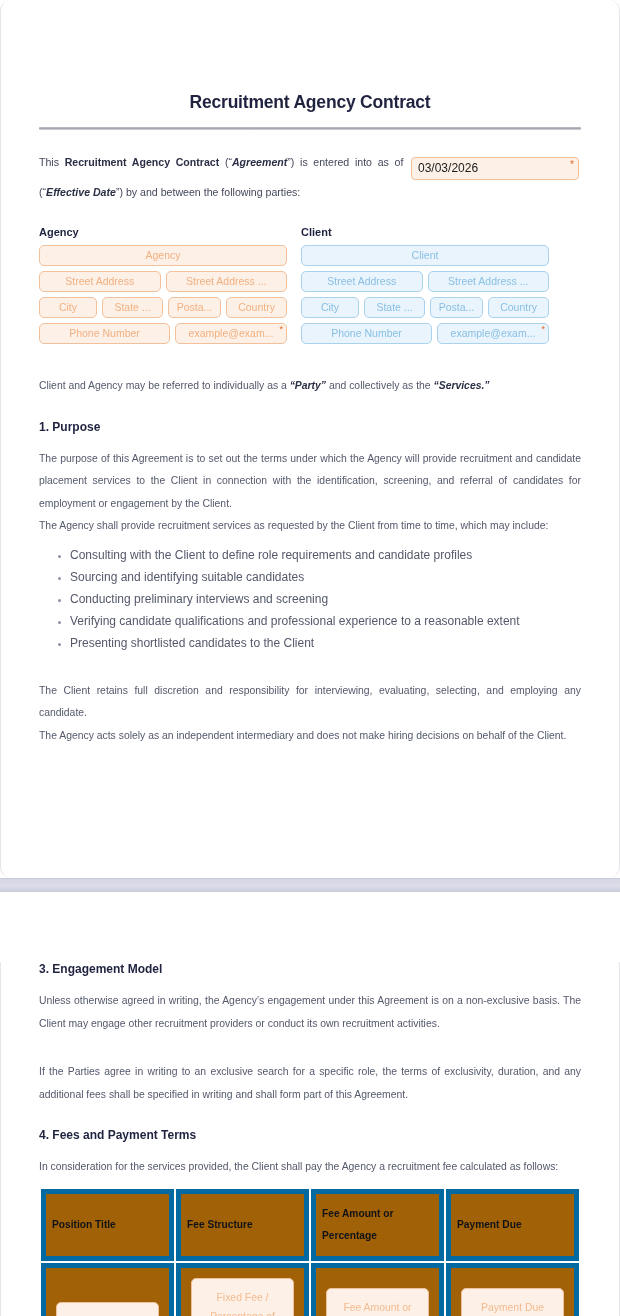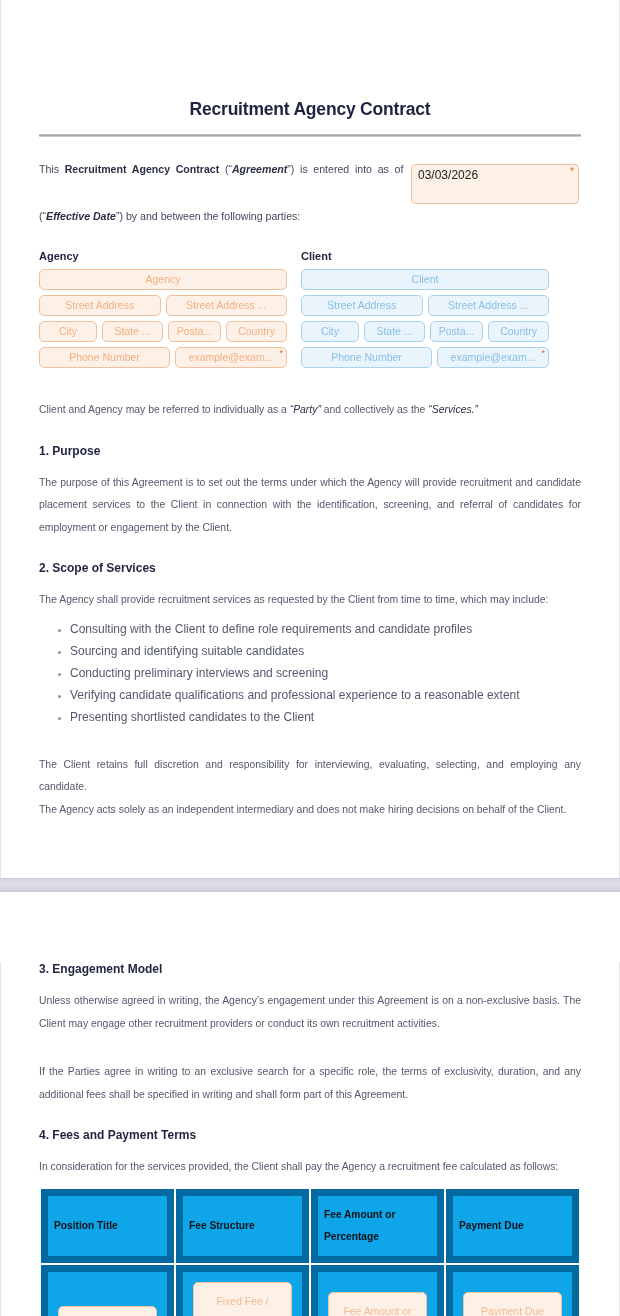--- a/index.html
+++ b/index.html
@@ -10,21 +10,21 @@
   }
   body { width: 620px; height: 1316px; overflow: hidden; position: relative; }
 
   .page {
     position: relative;
     background: #ffffff;
     border-left: 1px solid #e6e6ea;
     border-right: 1px solid #e6e6ea;
     width: 620px;
   }
-  .page-one { height: 878px; padding: 7px 38px; }
+  .page-one { height: 878px; padding: 0 38px; border-radius: 11px; }
   .page-break {
     height: 14px;
     background: linear-gradient(180deg,#d6d7e4 0%, #dcdde8 55%, #cfd0df 100%);
     border-top: 1px solid #c9cada;
     border-bottom: 1px solid #c9cada;
     width: 620px;
   }
   .page-two { min-height: 424px; padding: 0 38px; }
 
   .doc-title {
@@ -66,21 +66,21 @@
     white-space: nowrap;
     overflow: hidden;
     text-overflow: ellipsis;
     padding: 0 4px;
   }
   .f-orange { border: 1px solid #f2c09a; background: #fdf0e6; color: #f0b183; }
   .f-blue   { border: 1px solid #a9d2ee; background: #e9f4fc; color: #89bfe4; }
 
   .date-field {
     display: inline-block;
-    width: 168px; height: 40px;
+    width: 168px; height: 23px;
     border: 1px solid #f2c09a;
     background: #fdf0e6;
     border-radius: 4px;
     color: #1c1c1c;
     font-size: 12px;
     text-align: left;
     padding: 0 6px;
     line-height: 21px;
     position: relative;
     vertical-align: -6px;
@@ -119,21 +119,21 @@
 
   
   .para {
     font-size: 10.4px;
     color: #54586b;
     line-height: 22.5px;
     text-align: justify;
     margin: 0 0 0 0;
   }
   .para.spaced { margin-top: 18px; }
-  .para .bi { font-weight: normal; font-style: italic; color: #2b2f45; }
+  .para .bi { font-weight: bold; font-style: italic; color: #2b2f45; }
   h2.sec {
     font-size: 12px;
     font-weight: bold;
     color: #1f2340;
     margin: 22px 0 14px 0;
   }
   ul.bullets {
     margin: 6px 0 4px 0;
     padding-left: 31px;
     list-style: disc;
@@ -148,22 +148,22 @@
 
   
   table.fee {
     width: 100%;
     border-collapse: separate;
     border-spacing: 2px;
     margin-top: 8px;
     table-layout: fixed;
   }
   table.fee td {
-    border: 7px solid #0369a1;
-    background: #0ea5e9;
+    border: 5px solid #0369a1;
+    background: #a16207;
     vertical-align: middle;
     padding: 8px 6px;
     height: 72px;
   }
   table.fee td.head {
     font-size: 10.2px;
     font-weight: bold;
     color: #111318;
     line-height: 22px;
   }
@@ -239,21 +239,20 @@
     </div>
   </div>
 
   <p class="para" style="margin-top:26px;">
     <span>Client and Agency may be referred to individually as a </span><span class="bi">“Party”</span><span> and collectively as the </span><span class="bi">“Services.”</span>
   </p>
 
   <h2 class="sec">1. Purpose</h2>
   <p class="para">The purpose of this Agreement is to set out the terms under which the Agency will provide recruitment and candidate placement services to the Client in connection with the identification, screening, and referral of candidates for employment or engagement by the Client.</p>
 
-  <h2 class="sec">2. Scope of Services</h2>
   <p class="para">The Agency shall provide recruitment services as requested by the Client from time to time, which may include:</p>
   <ul class="bullets">
     <li>Consulting with the Client to define role requirements and candidate profiles</li>
     <li>Sourcing and identifying suitable candidates</li>
     <li>Conducting preliminary interviews and screening</li>
     <li>Verifying candidate qualifications and professional experience to a reasonable extent</li>
     <li>Presenting shortlisted candidates to the Client</li>
   </ul>
   <p class="para spaced" style="margin-top:26px;">The Client retains full discretion and responsibility for interviewing, evaluating, selecting, and employing any candidate.</p>
   <p class="para">The Agency acts solely as an independent intermediary and does not make hiring decisions on behalf of the Client.</p>

